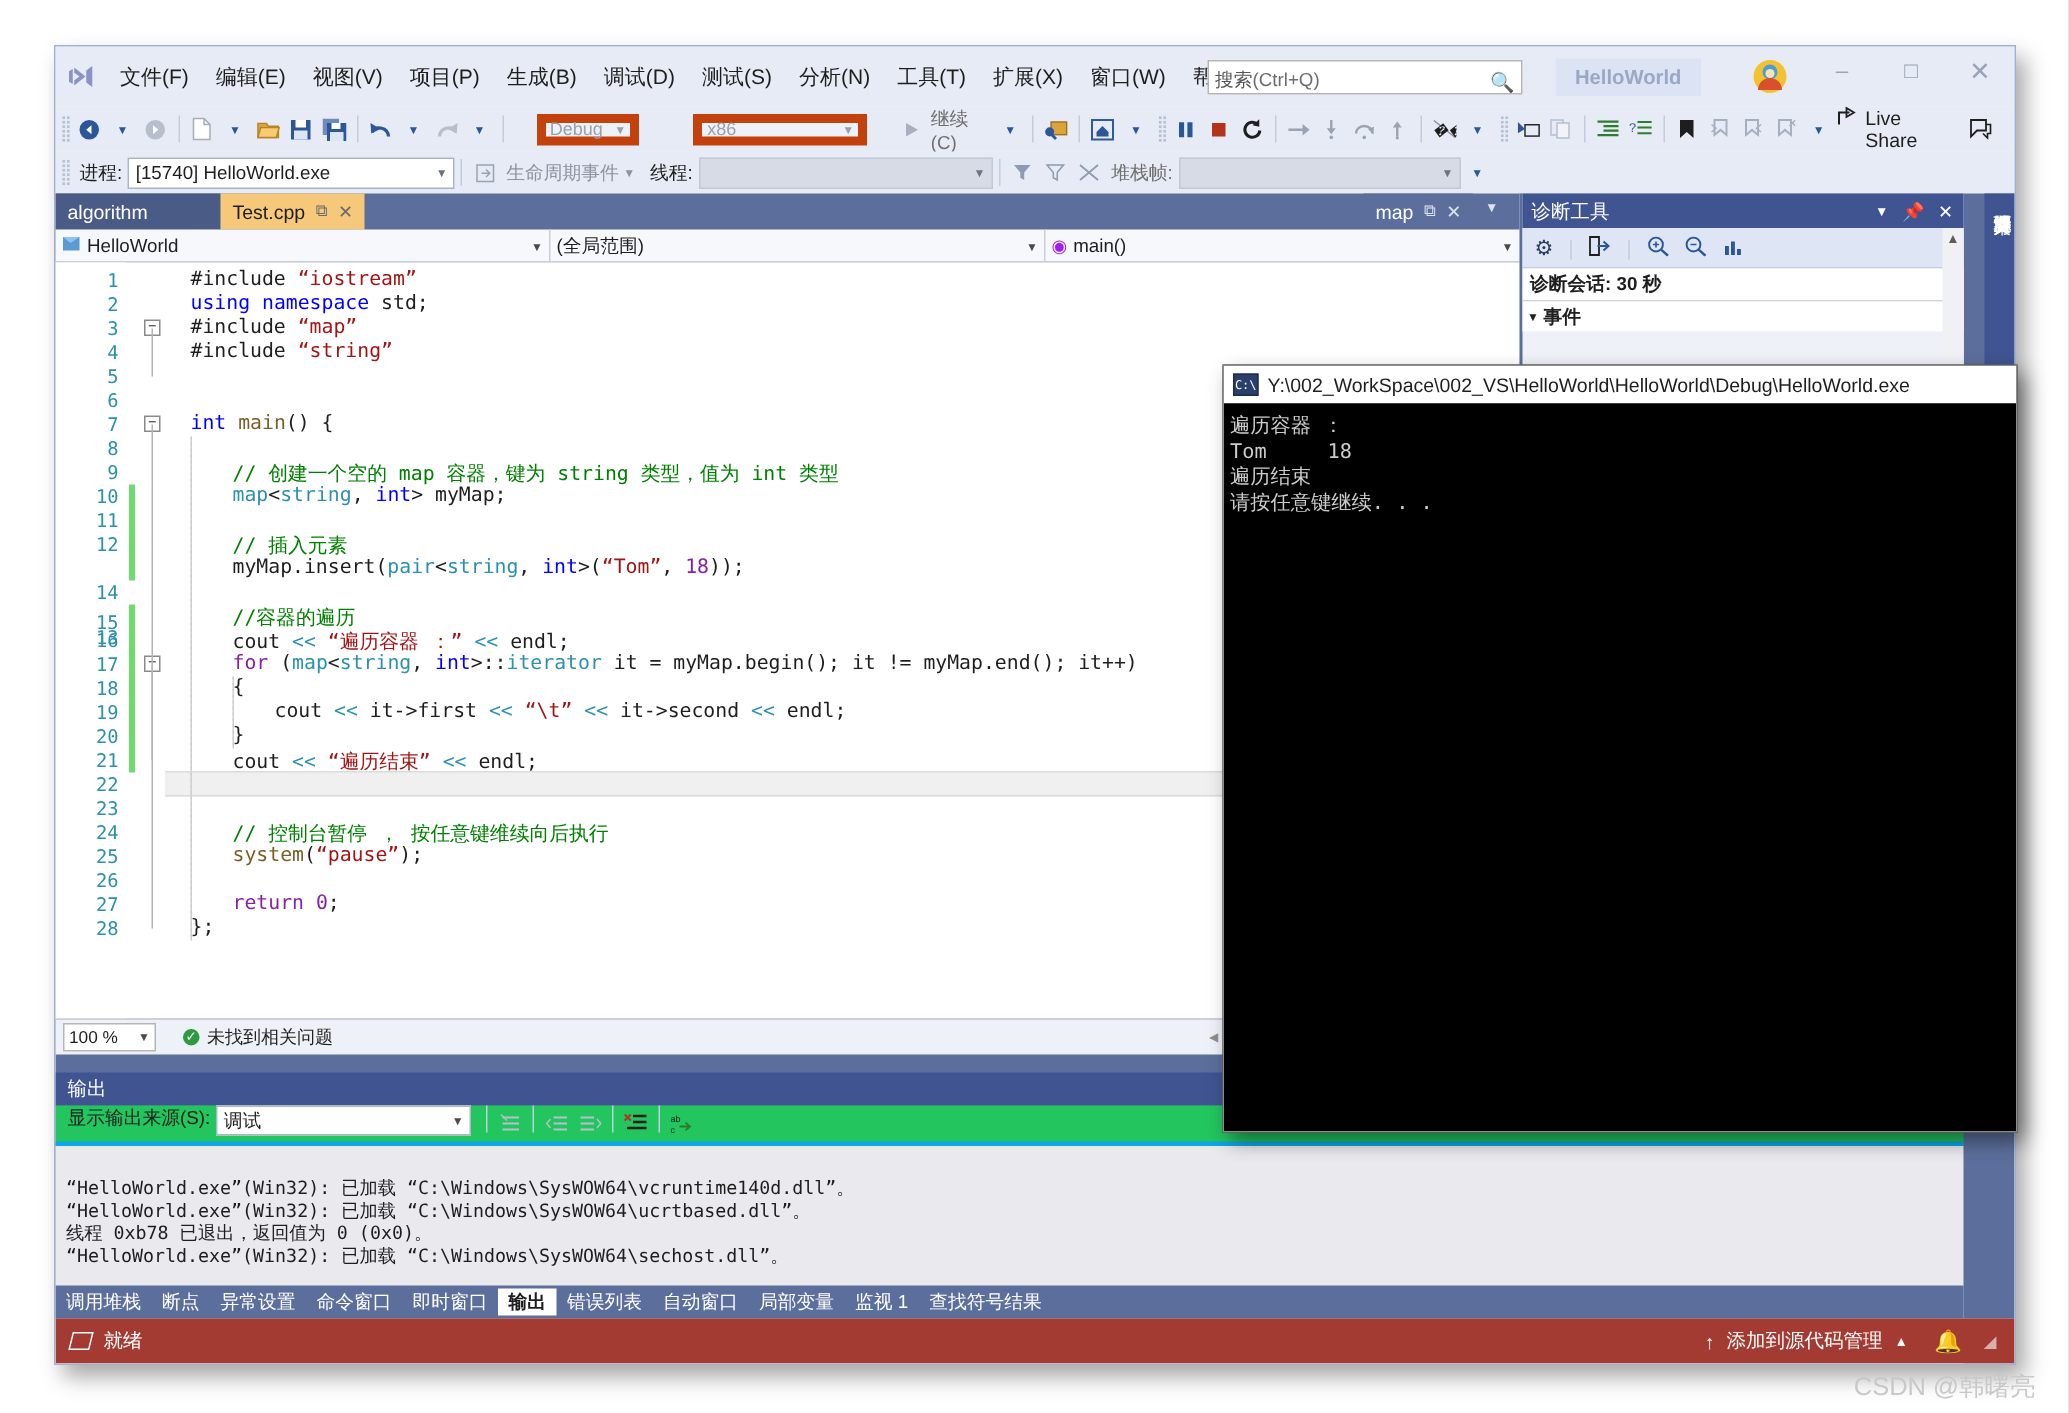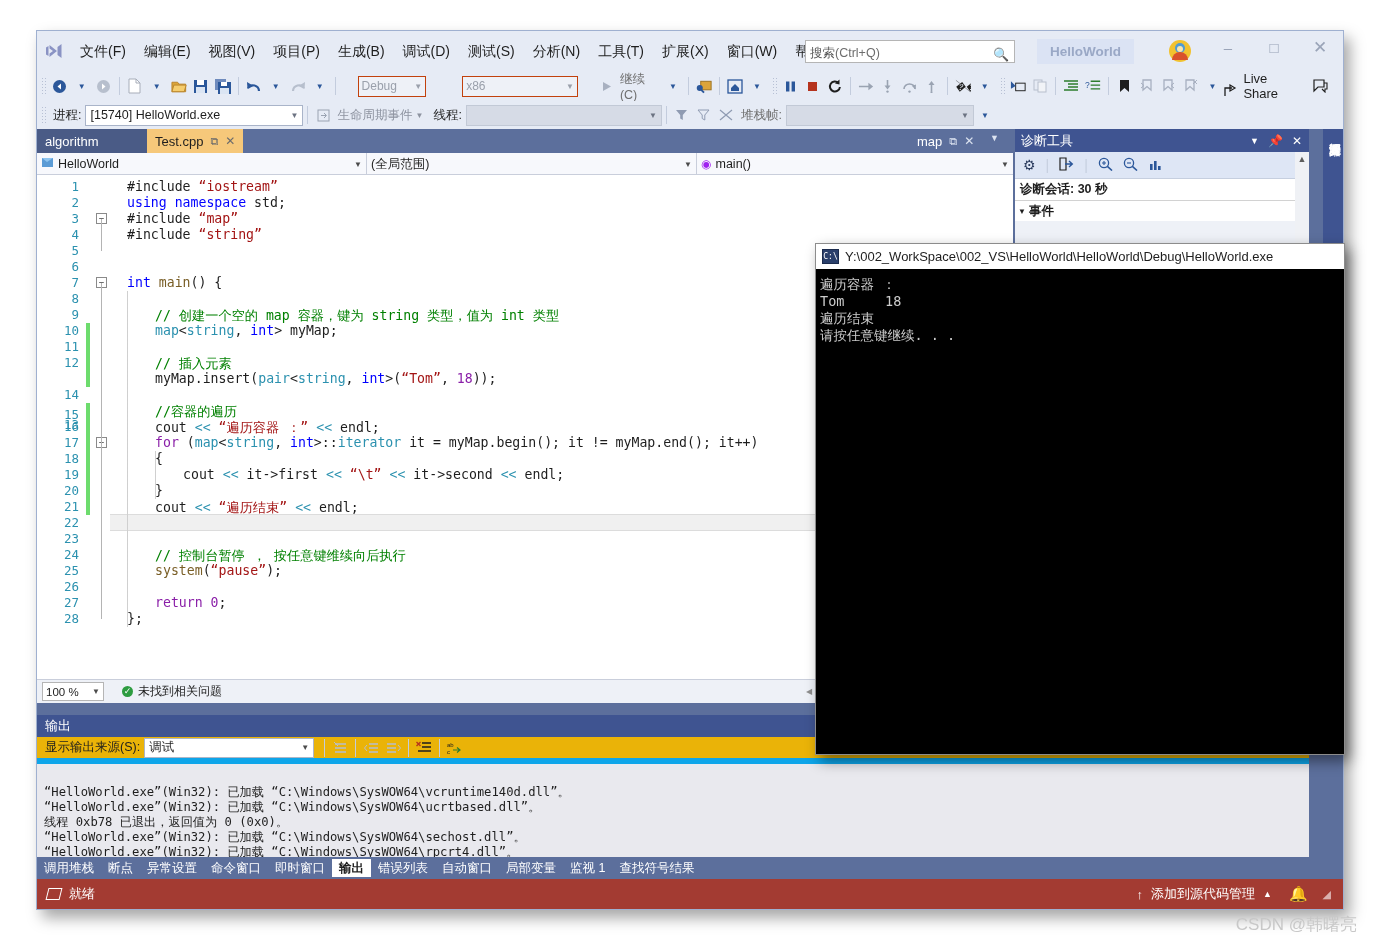--- a/index.html
+++ b/index.html
@@ -59,28 +59,28 @@
     background:#e6ebf5; display:flex; align-items:center; font-size:12.5px; color:#1e1e1e;
   }
   .grip { width:6px; height:18px; margin:0 2px 0 4px;
     background-image: radial-gradient(#b7c0d4 40%, transparent 41%);
     background-size: 3px 3px; }
   .tsep { width:1px; height:18px; background:#c3ccdd; margin:0 4px; }
   .tbtn { height:24px; min-width:22px; padding:0 3px; display:flex; align-items:center;
           justify-content:center; color:#2b579a; }
   .tbtn.dis { color:#b0b7c5; }
   .tcombo {
-    height:21px; width:72px; border:1px solid #c2410c; background:#eef1f7;
+    height:21px; width:72px; border:6px solid #c2410c; background:#eef1f7;
     display:flex; align-items:center; padding:0 3px; color:#9aa0ab; font-size:12px;
     margin: 0 18px;
   }
   .tcombo.wide { width:122px; }
   .tcombo .caret { margin-left:auto; font-size:8px; color:#9aa0ab; }
   .tlabel { padding:0 2px; color:#6f6f6f; }
-  .live-share { margin-left:auto; display:flex; align-items:flex-end; gap:5px;
+  .live-share { margin-left:auto; display:flex; align-items:flex-start; gap:5px;
                 font-size:13px; color:#1e1e1e; padding-right:8px; }
 
   
   .dbgbar {
     position:absolute; left:0; top:70px; width:100%; height:28px;
     background:#e6ebf5; display:flex; align-items:center; font-size:12.5px; color:#1e1e1e;
   }
   .dfield {
     height:21px; border:1px solid #a9b4c9; background:#fff; display:flex; align-items:center;
     padding:0 4px; font-size:12.5px; color:#1e1e1e;
@@ -183,22 +183,22 @@
   .diagscroll { position:absolute; right:0; top:23px; width:14px; bottom:0; background:#eff1f5; }
   .diagscroll .arr { color:#5d5d5d; font-size:9px; text-align:center; line-height:14px; }
 
   
   .sestrip { position:absolute; right:0; top:0; width:20px; height:550px; background:#3f5491; }
   .sestrip .vt { writing-mode: vertical-rl; color:#fff; font-size:12px; padding-top:5px;
                  margin-left:3px; letter-spacing:0px; }
   .outwrap { position:absolute; left:0; top:586px; width:1272px; height:196px; }
   .outhdr { height:22px; background:#3f5491; color:#fff; font-size:13px;
             display:flex; align-items:center; padding-left:8px; }
-  .outtb { height:27px; background:#eab308; display:flex; align-items:center;
-           font-size:12.5px; color:#1e1e1e; border-bottom:6px solid #0ea5e9; }
+  .outtb { height:27px; background:#22c55e; display:flex; 
+           font-size:12.5px; color:#1e1e1e; border-bottom:3px solid #0ea5e9; }
   .outsel { height:20px; width:170px; background:#fff; border:1px solid #aeb6c6;
             display:flex; align-items:center; padding:0 4px; font-size:12.5px; margin-left:4px; }
   .outsel .caret { margin-left:auto; font-size:8px; color:#4b4b4b; }
   .outbody { position:absolute; left:0; top:49px; right:0; bottom:0; background:#e9e9ee;
              font-family:"DejaVu Sans Mono", monospace; font-size:12.2px; color:#1e1e1e; }
   .oline { position:absolute; left:7px; white-space:pre; }
   .outhscroll { position:absolute; left:0; bottom:0; width:100%; height:14px; background:#eceef2;
                 display:flex; align-items:center; }
   .outhscroll .a { color:#8b8b8b; font-size:8px; padding:0 3px; }
   .outhscroll .t { margin-left:2px; height:10px; width:1240px; background:#cdd0d8; }
@@ -758,21 +758,20 @@
           <span class="tsep"></span>
           <span class="tbtn">
             <svg width="16" height="14" viewBox="0 0 16 14">
                 <text x="0" y="6" font-size="6" fill="#1e1e1e">ab</text>
                 <text x="0" y="13" font-size="6" fill="#1e1e1e">c</text>
                 <path d="M6 9 h7 M10 6.5 l3 2.5 l-3 2.5" stroke="#2d7d2d" stroke-width="1.2" fill="none"></path>
               </svg>
           </span>
         </div>
         <div class="outbody" id="outbody">
-            <div class="oline" style="top: 80px;">“HelloWorld.exe”(Win32): 已加载 “C:\Windows\SysWOW64\rpcrt4.dll”。</div>
             <div class="oline" style="top: 65px;">“HelloWorld.exe”(Win32): 已加载 “C:\Windows\SysWOW64\sechost.dll”。</div>
             <div class="oline" style="top: 50px;">线程 0xb78 已退出，返回值为 0 (0x0)。</div>
             <div class="oline" style="top: 35px;">“HelloWorld.exe”(Win32): 已加载 “C:\Windows\SysWOW64\ucrtbased.dll”。</div>
             <div class="oline" style="top: 20px;">“HelloWorld.exe”(Win32): 已加载 “C:\Windows\SysWOW64\vcruntime140d.dll”。</div>
           <div class="outhscroll">
             <span class="a">◀</span>
             <span class="t"></span>
             <span class="a">▶</span>
           </div>
         </div>

